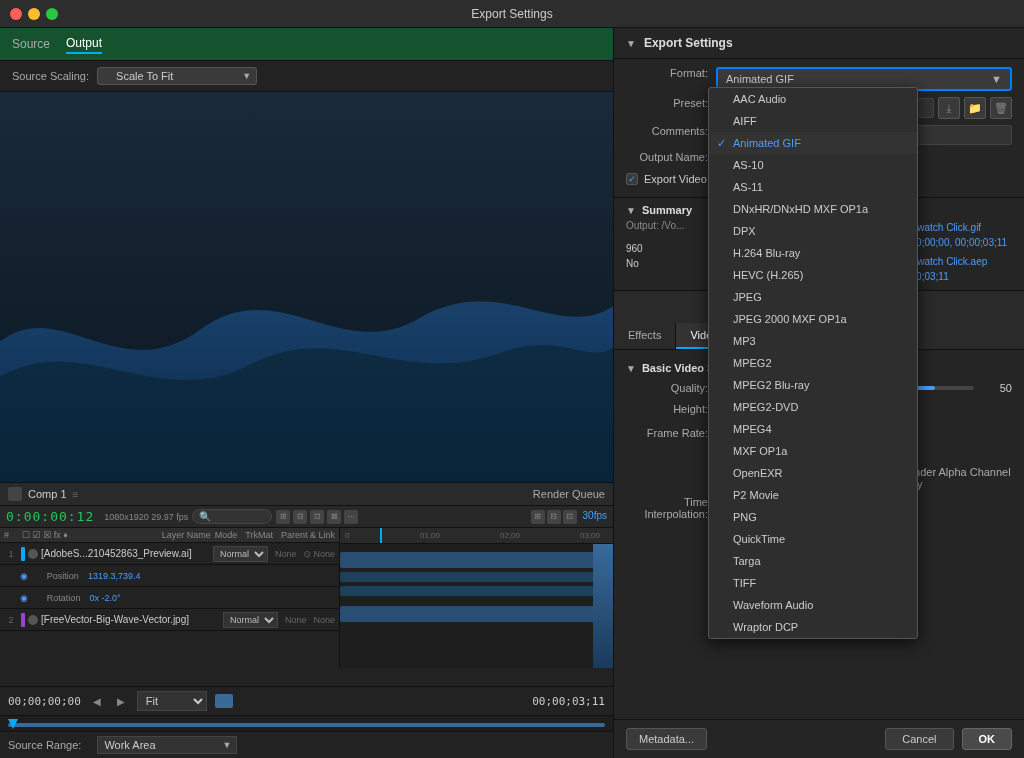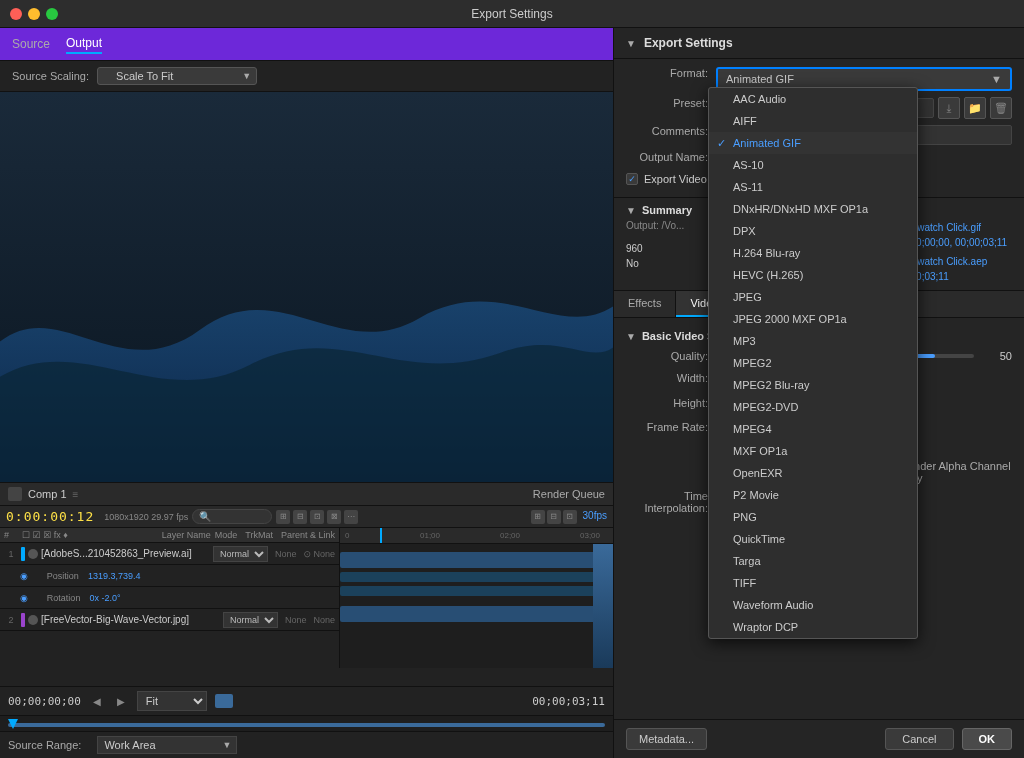--- a/index.html
+++ b/index.html
@@ -57,21 +57,21 @@
       border-right: 1px solid #111;
       display: flex;
       flex-direction: column;
     }
 
     
     .tabs-row {
       display: flex;
       align-items: center;
       padding: 6px 12px;
-      background: #6d28d9;
+      background: #14532d;
       border-bottom: 1px solid #111;
       gap: 16px;
     }
     .tab {
       font-size: 12px;
       color: #aaa;
       cursor: pointer;
       padding: 2px 0;
     }
     .tab.active {
@@ -170,21 +170,21 @@
     }
     .timeline-controls {
       display: flex;
       align-items: center;
       padding: 3px 6px;
       background: #282828;
       border-bottom: 1px solid #111;
       gap: 4px;
     }
     .timecode {
-      color: #fde047;
+      color: #22c55e;
       font-size: 13px;
       font-family: monospace;
       letter-spacing: 1px;
       margin-right: 6px;
     }
     .comp-info {
       color: #888;
       font-size: 9px;
     }
     .search-box {
@@ -584,20 +584,21 @@
       display: flex;
       background: #2a2a2a;
       border-bottom: 1px solid #111;
     }
     .media-tab {
       padding: 6px 14px;
       font-size: 11px;
       color: #aaa;
       cursor: pointer;
       border-right: 1px solid #111;
+      margin-top: 32px;
     }
     .media-tab.active {
       color: #fff;
       background: #333;
       border-bottom: 2px solid #00aaff;
     }
 
     
     .video-settings {
       background: #252525;
@@ -1076,25 +1077,20 @@
       </div>
 
       <div class="quality-row">
         <span class="settings-label">Quality:</span>
         <div class="quality-slider">
           <div class="quality-fill"></div>
         </div>
         <span class="quality-num">50</span>
       </div>
 
-      <div class="settings-row">
-        <span class="settings-label">Width:</span>
-        <input class="dim-input" type="text" value="960" style="">
-        <button class="match-source-btn">Match Source</button>
-      </div>
 
       <div class="settings-row">
         <span class="settings-label">Height:</span>
         <input class="dim-input" type="text" value="272" style="">
         <div class="cb checked" style="margin-left:8px;"></div>
       </div>
 
       <div class="settings-row">
         <span class="settings-label">Frame Rate:</span>
         <div class="fps-row-extra">

